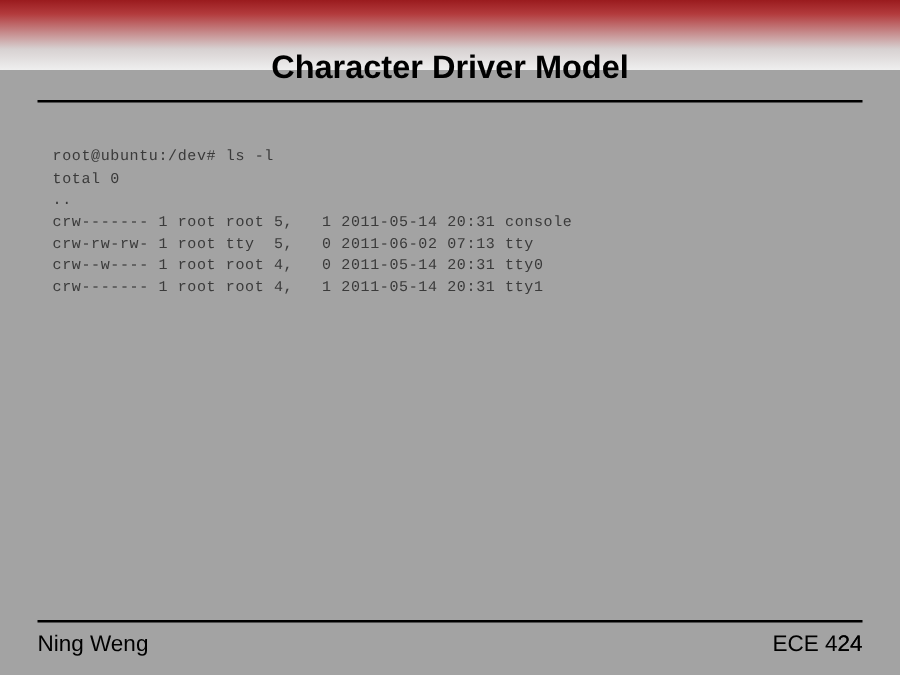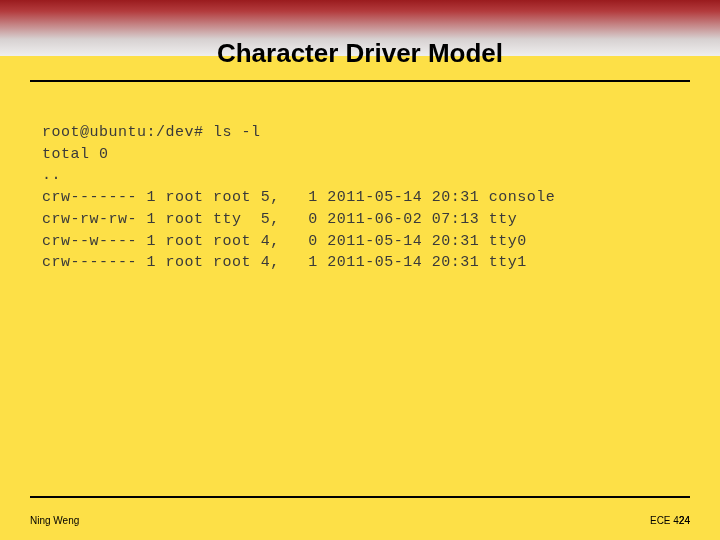--- a/index.html
+++ b/index.html
@@ -1,21 +1,21 @@
 <!DOCTYPE html>
 <html><head>
 <meta charset="utf-8">
 <style>
   * { margin: 0; padding: 0; box-sizing: border-box; }
   html, body { width: 720px; height: 540px; overflow: hidden; font-family: Arial, Helvetica, sans-serif; background: #fff; }
   .slide {
     width: 720px;
     height: 540px;
     position: relative;
-    background: #fde047;
+    background: #a3a3a3;
   }
   .top-band {
     width: 100%;
     height: 56px;
     background: linear-gradient(to bottom, #9a1b1e 0%, #b33b3d 20%, #d7d1d1 70%, #efefef 100%);
   }
   .title {
     position: absolute;
     top: 38px;
     left: 0;
@@ -31,40 +31,40 @@
     left: 30px;
     right: 30px;
     height: 2px;
     background: #000;
   }
   .terminal {
     position: absolute;
     top: 100px;
     left: 42px;
     font-family: "Courier New", Courier, monospace;
-    font-size: 15px;
+    font-size: 12px;
     color: #3a3a3a;
     line-height: 1.45;
     white-space: pre;
     letter-spacing: 0.5px;
   }
   .footer-line {
     position: absolute;
     bottom: 42px;
     left: 30px;
     right: 30px;
     height: 2px;
     background: #000;
   }
   .footer {
     position: absolute;
     bottom: 14px;
     left: 30px;
     right: 30px;
-    font-size: 10px;
+    font-size: 18px;
     color: #000;
     display: flex;
     justify-content: space-between;
     align-items: center;
   }
   .footer-center {
     position: absolute;
     left: 0; right: 0;
     text-align: right;
   }

